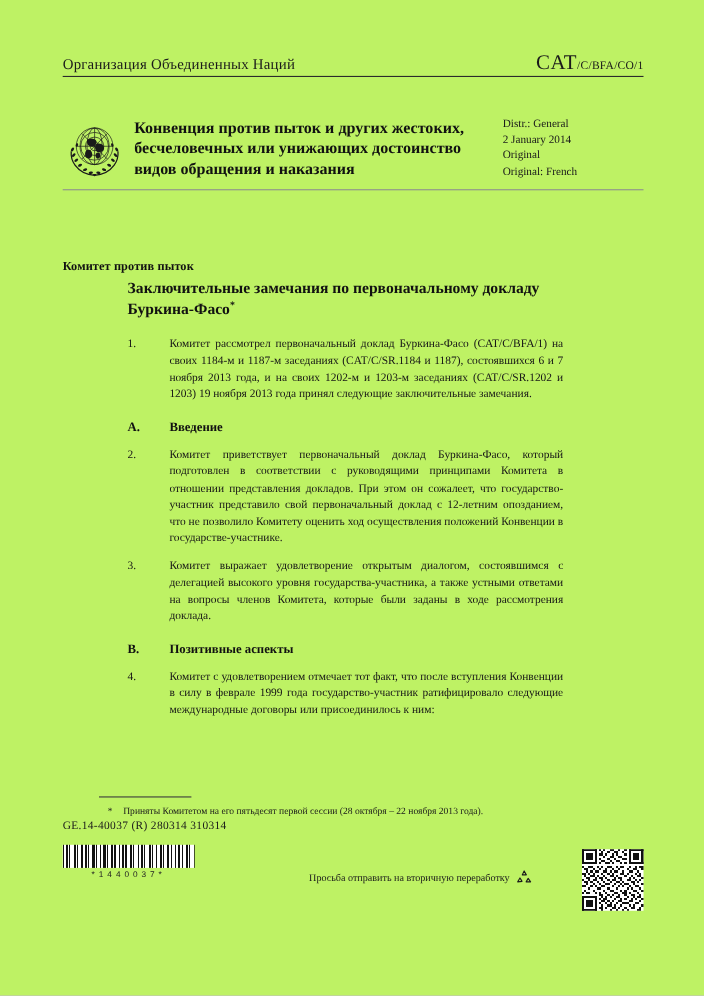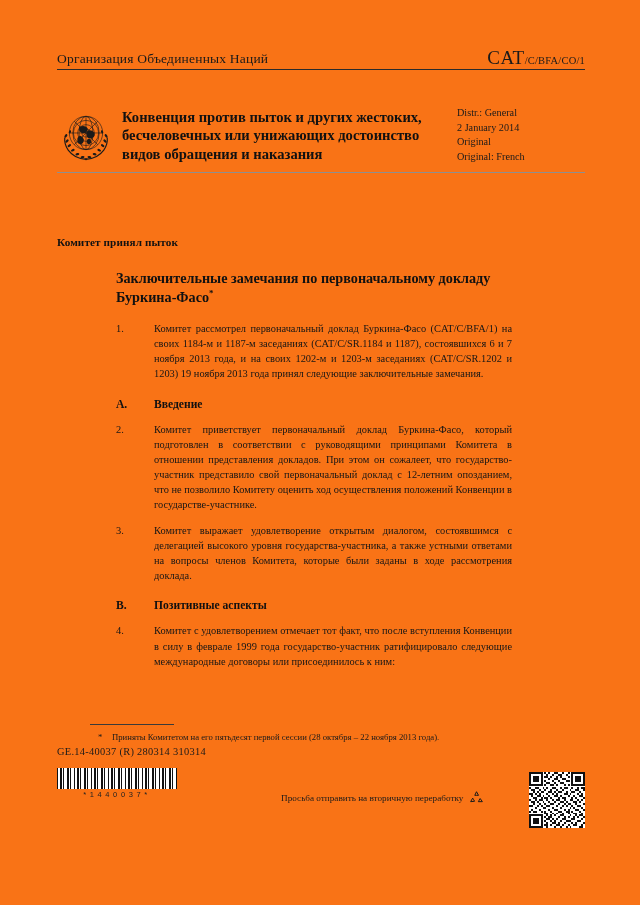--- a/index.html
+++ b/index.html
@@ -10,21 +10,21 @@
   }
   body {
     font-family: "Liberation Serif", serif;
     -webkit-font-smoothing: antialiased;
   }
   .page {
     position: relative;
     width: 640px;
     height: 905px;
     margin: 0 auto;
-    background: #f97316;
+    background: #bef264;
     overflow: hidden;
     box-sizing: border-box;
   }
   
   .masthead {
     position: absolute;
     left: 57px;
     top: 48px;
     width: 528px;
   }
@@ -105,21 +105,21 @@
     font-family: "Liberation Serif", serif;
     font-weight: bold;
     font-size: 11.2px;
     color: #111;
     letter-spacing: 0.1px;
   }
   
   .content {
     position: absolute;
     left: 116px;
-    top: 269px;
+    top: 253px;
     width: 396px;
   }
   h1.doc-title {
     font-family: "Liberation Serif", serif;
     font-weight: bold;
     font-size: 14.2px;
     line-height: 1.33;
     margin: 0 0 14px 0;
     color: #111;
   }
@@ -330,21 +330,21 @@
         <div>Distr.: General</div>
         <div>2 January 2014</div>
         <div>Original</div>
         <div>Original: French</div>
       </div>
     </div>
 
     <div class="rule-thin masthead-bottomrule"></div>
   </div>
 
-  <div class="committee">Комитет принял пыток</div>
+  <div class="committee">Комитет против пыток</div>
 
   <div class="content">
 
     <h1 class="doc-title">
       <span>Заключительные замечания по первоначальному докладу Буркина-Фасо</span><sup>*</sup>
     </h1>
 
     <p class="para">
       <span class="num">1.</span><span>Комитет рассмотрел первоначальный доклад Буркина-Фасо (CAT/C/BFA/1) на своих 1184-м и 1187-м заседаниях (CAT/C/SR.1184 и 1187), состоявшихся 6 и 7 ноября 2013 года, и на своих 1202-м и 1203-м заседаниях (CAT/C/SR.1202 и 1203) 19 ноября 2013 года принял следующие заключительные замечания.</span>
     </p>

